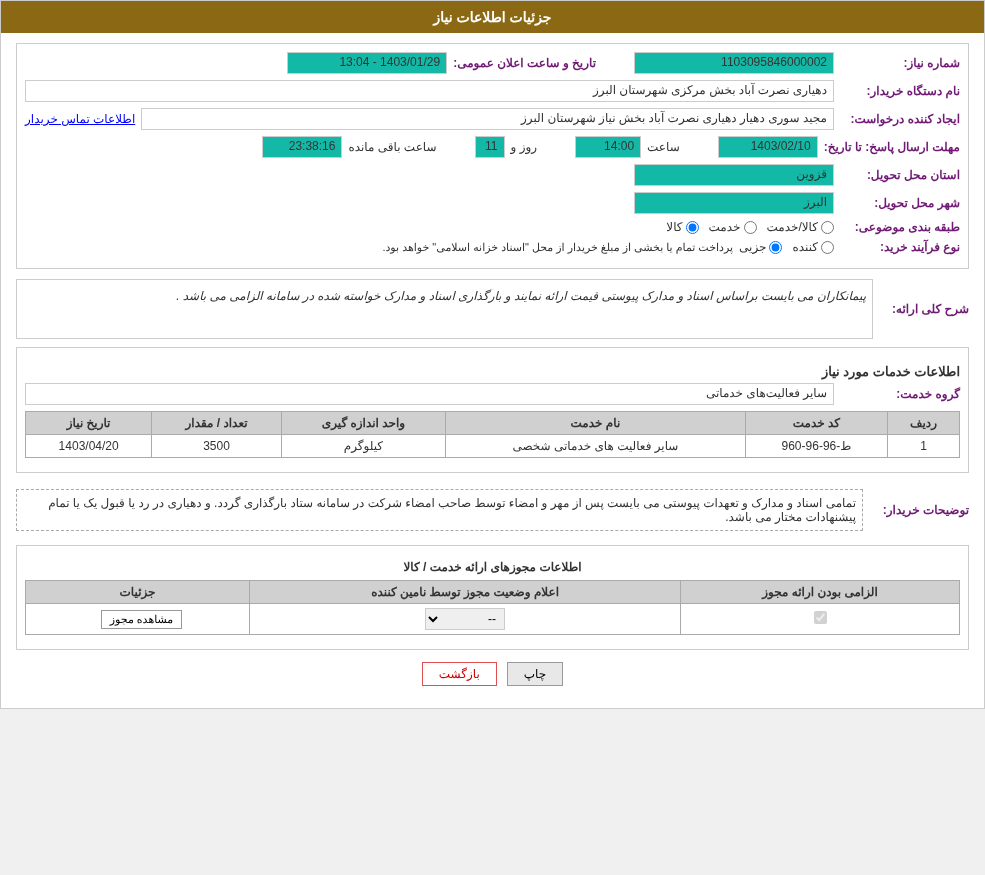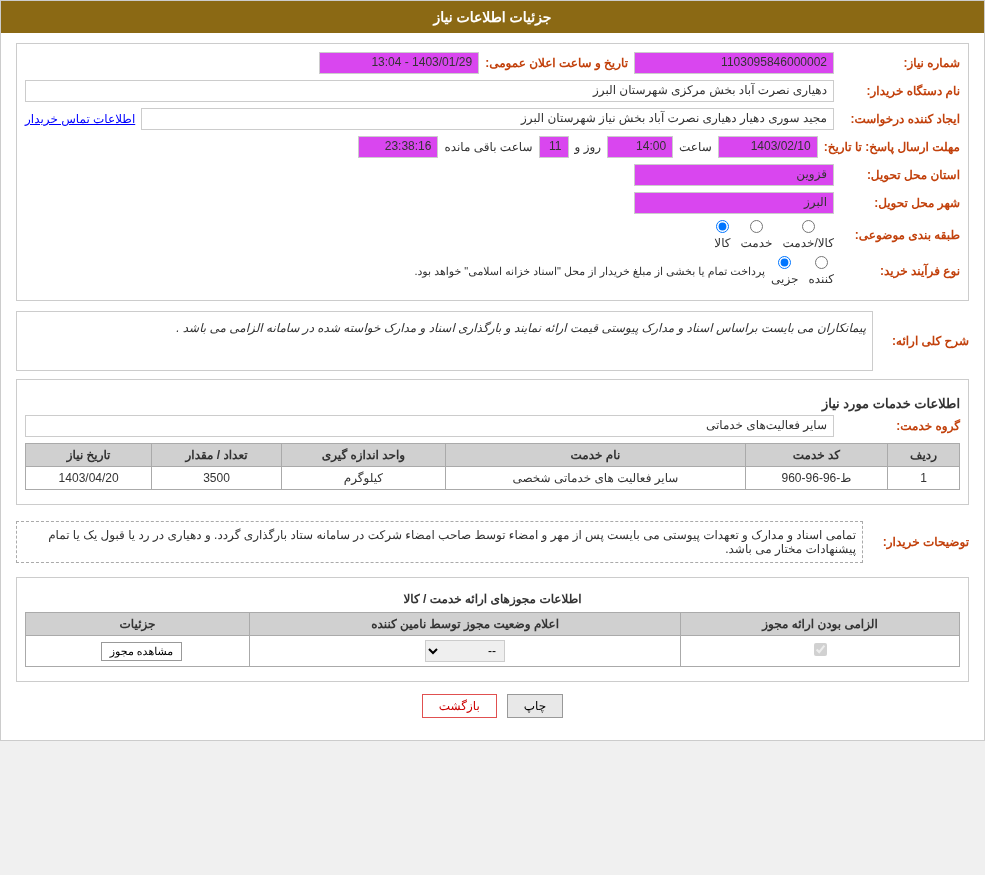--- a/index.html
+++ b/index.html
@@ -36,28 +36,29 @@
       display: flex;
       align-items: center;
       margin-bottom: 6px;
       gap: 6px;
     }
     .label {
       font-weight: bold;
       white-space: nowrap;
       min-width: 120px;
       text-align: right;
-      color: #c2410c;
+      color: #701a75;
     }
     .value-box {
       border: 1px solid #ccc;
-      background: #d946ef;
+      background: #14b8a6;
       padding: 2px 6px;
       min-height: 22px;
       min-width: 80px;
+      margin-left: 32px;
     }
     .value-box-wide {
       flex: 1;
       border: 1px solid #ccc;
       background: #fff;
       padding: 2px 6px;
       min-height: 22px;
     }
     .link-style {
       color: blue;
@@ -66,21 +67,20 @@
     }
     .radio-group {
       display: flex;
       align-items: center;
       gap: 10px;
     }
     .radio-item {
       display: flex;
       align-items: center;
       gap: 3px;
-      flex-direction: column;
     }
     .table-container {
       width: 100%;
       border-collapse: collapse;
       margin: 6px 0;
     }
     .table-container th {
       background: #d0d0d0;
       border: 1px solid #aaa;
       padding: 4px 8px;

